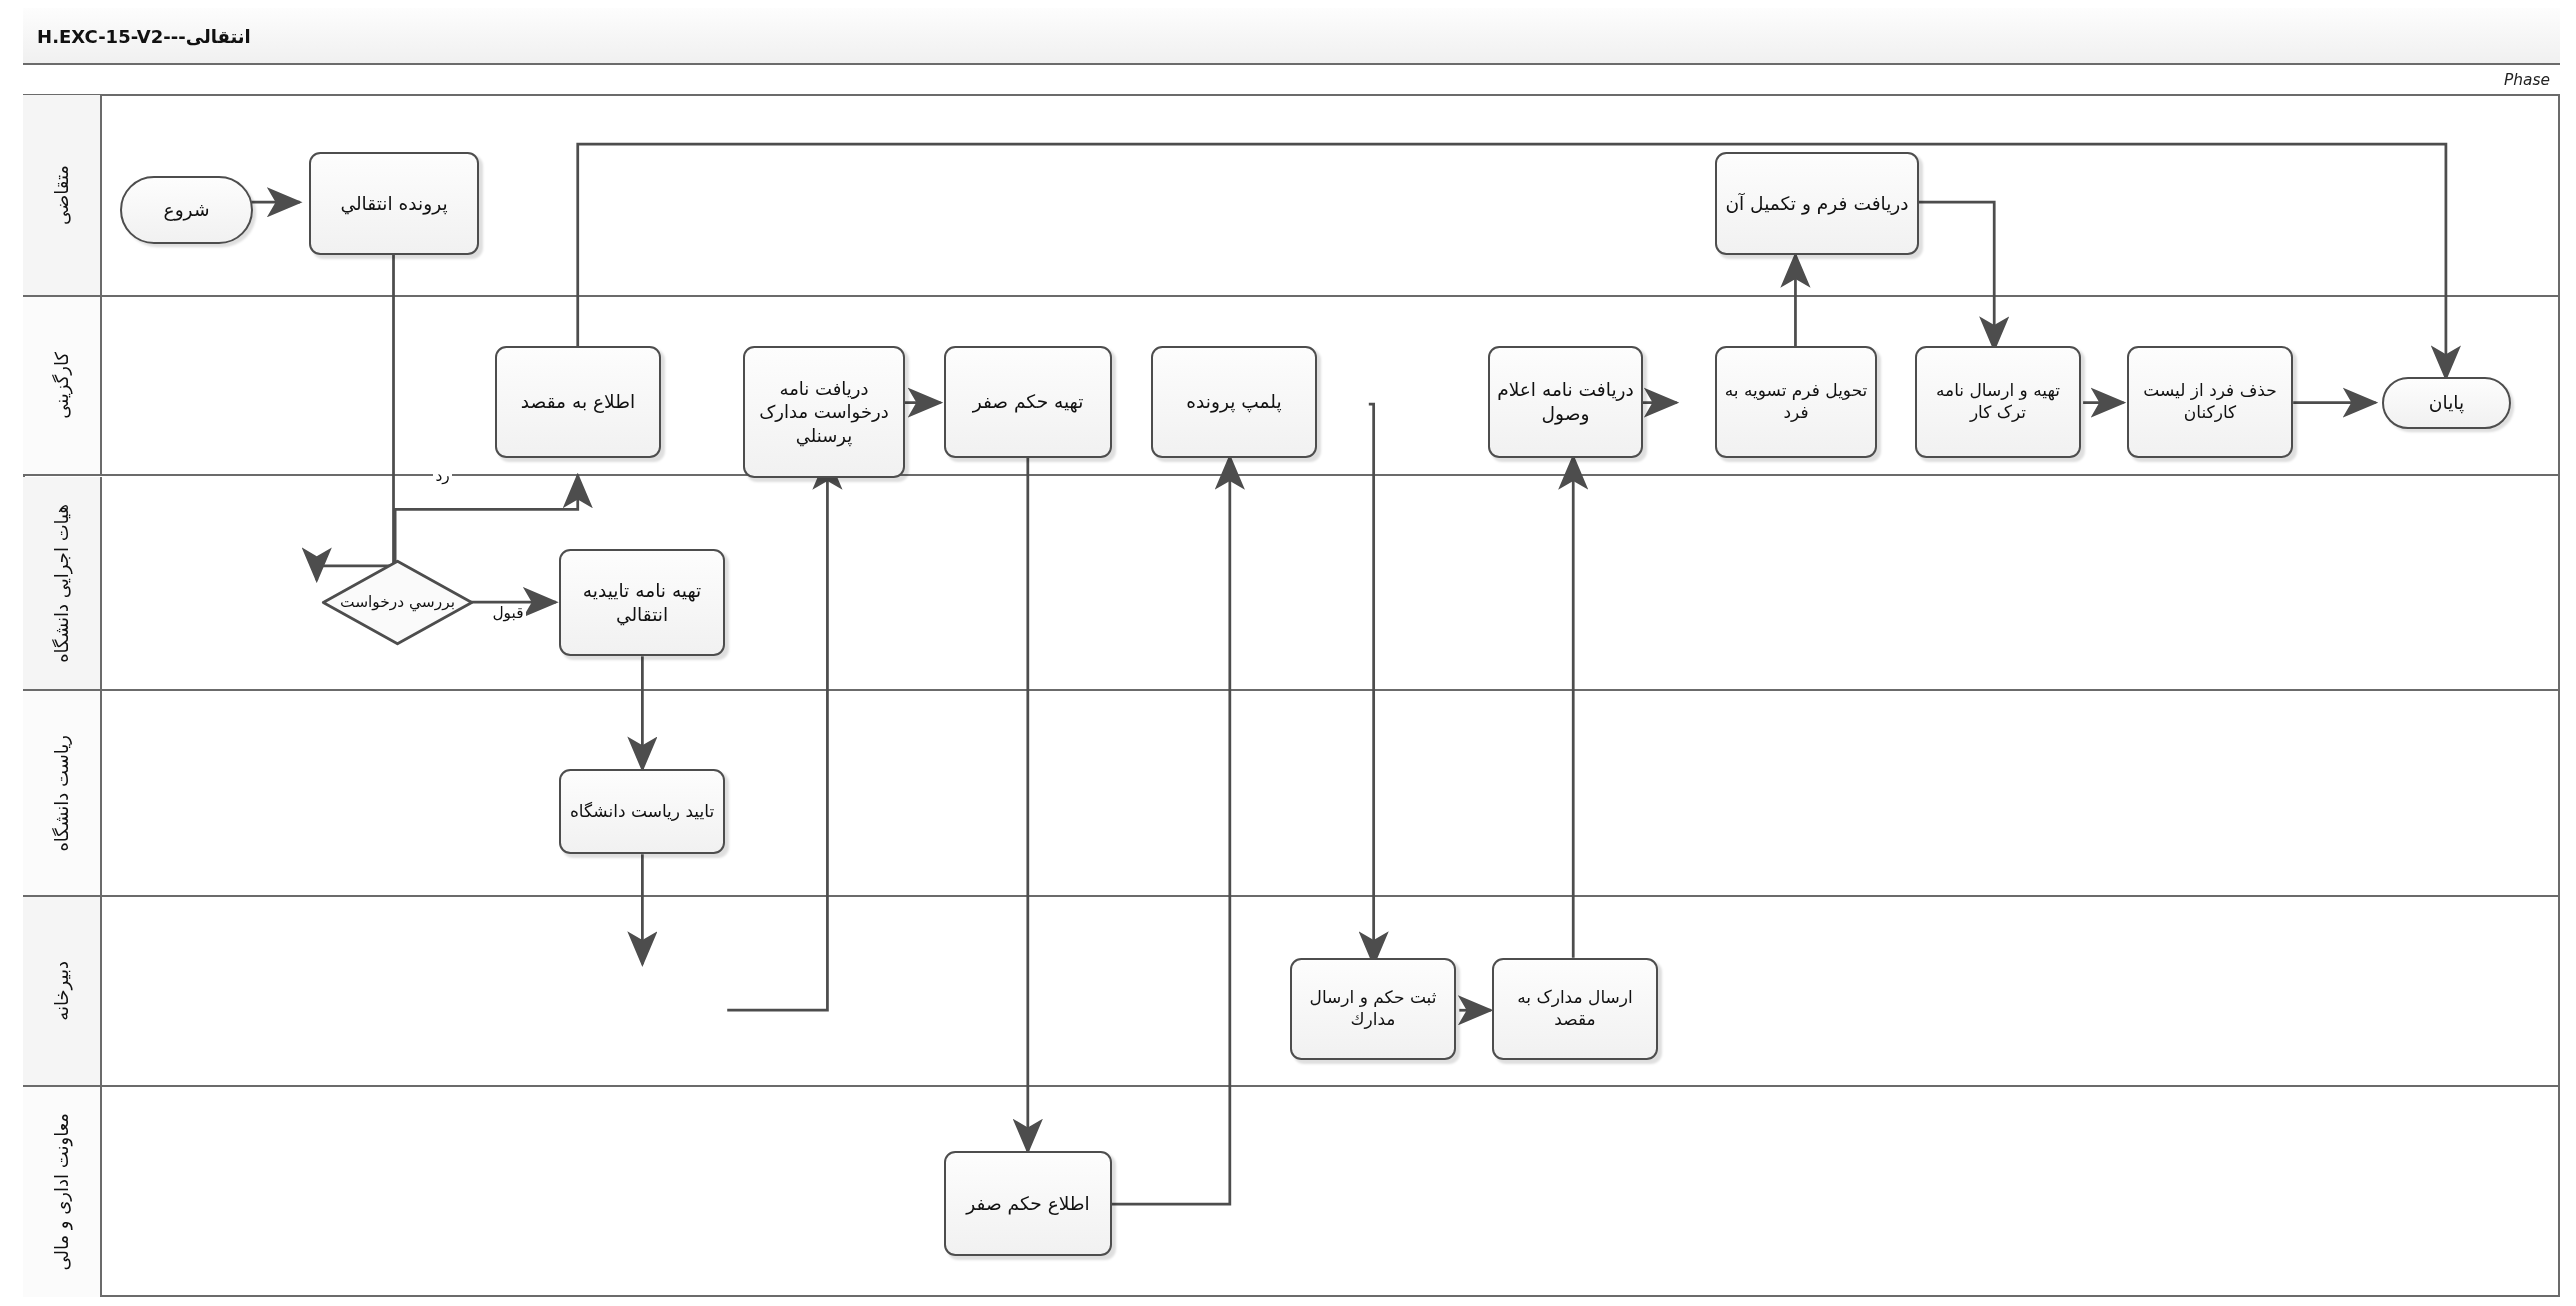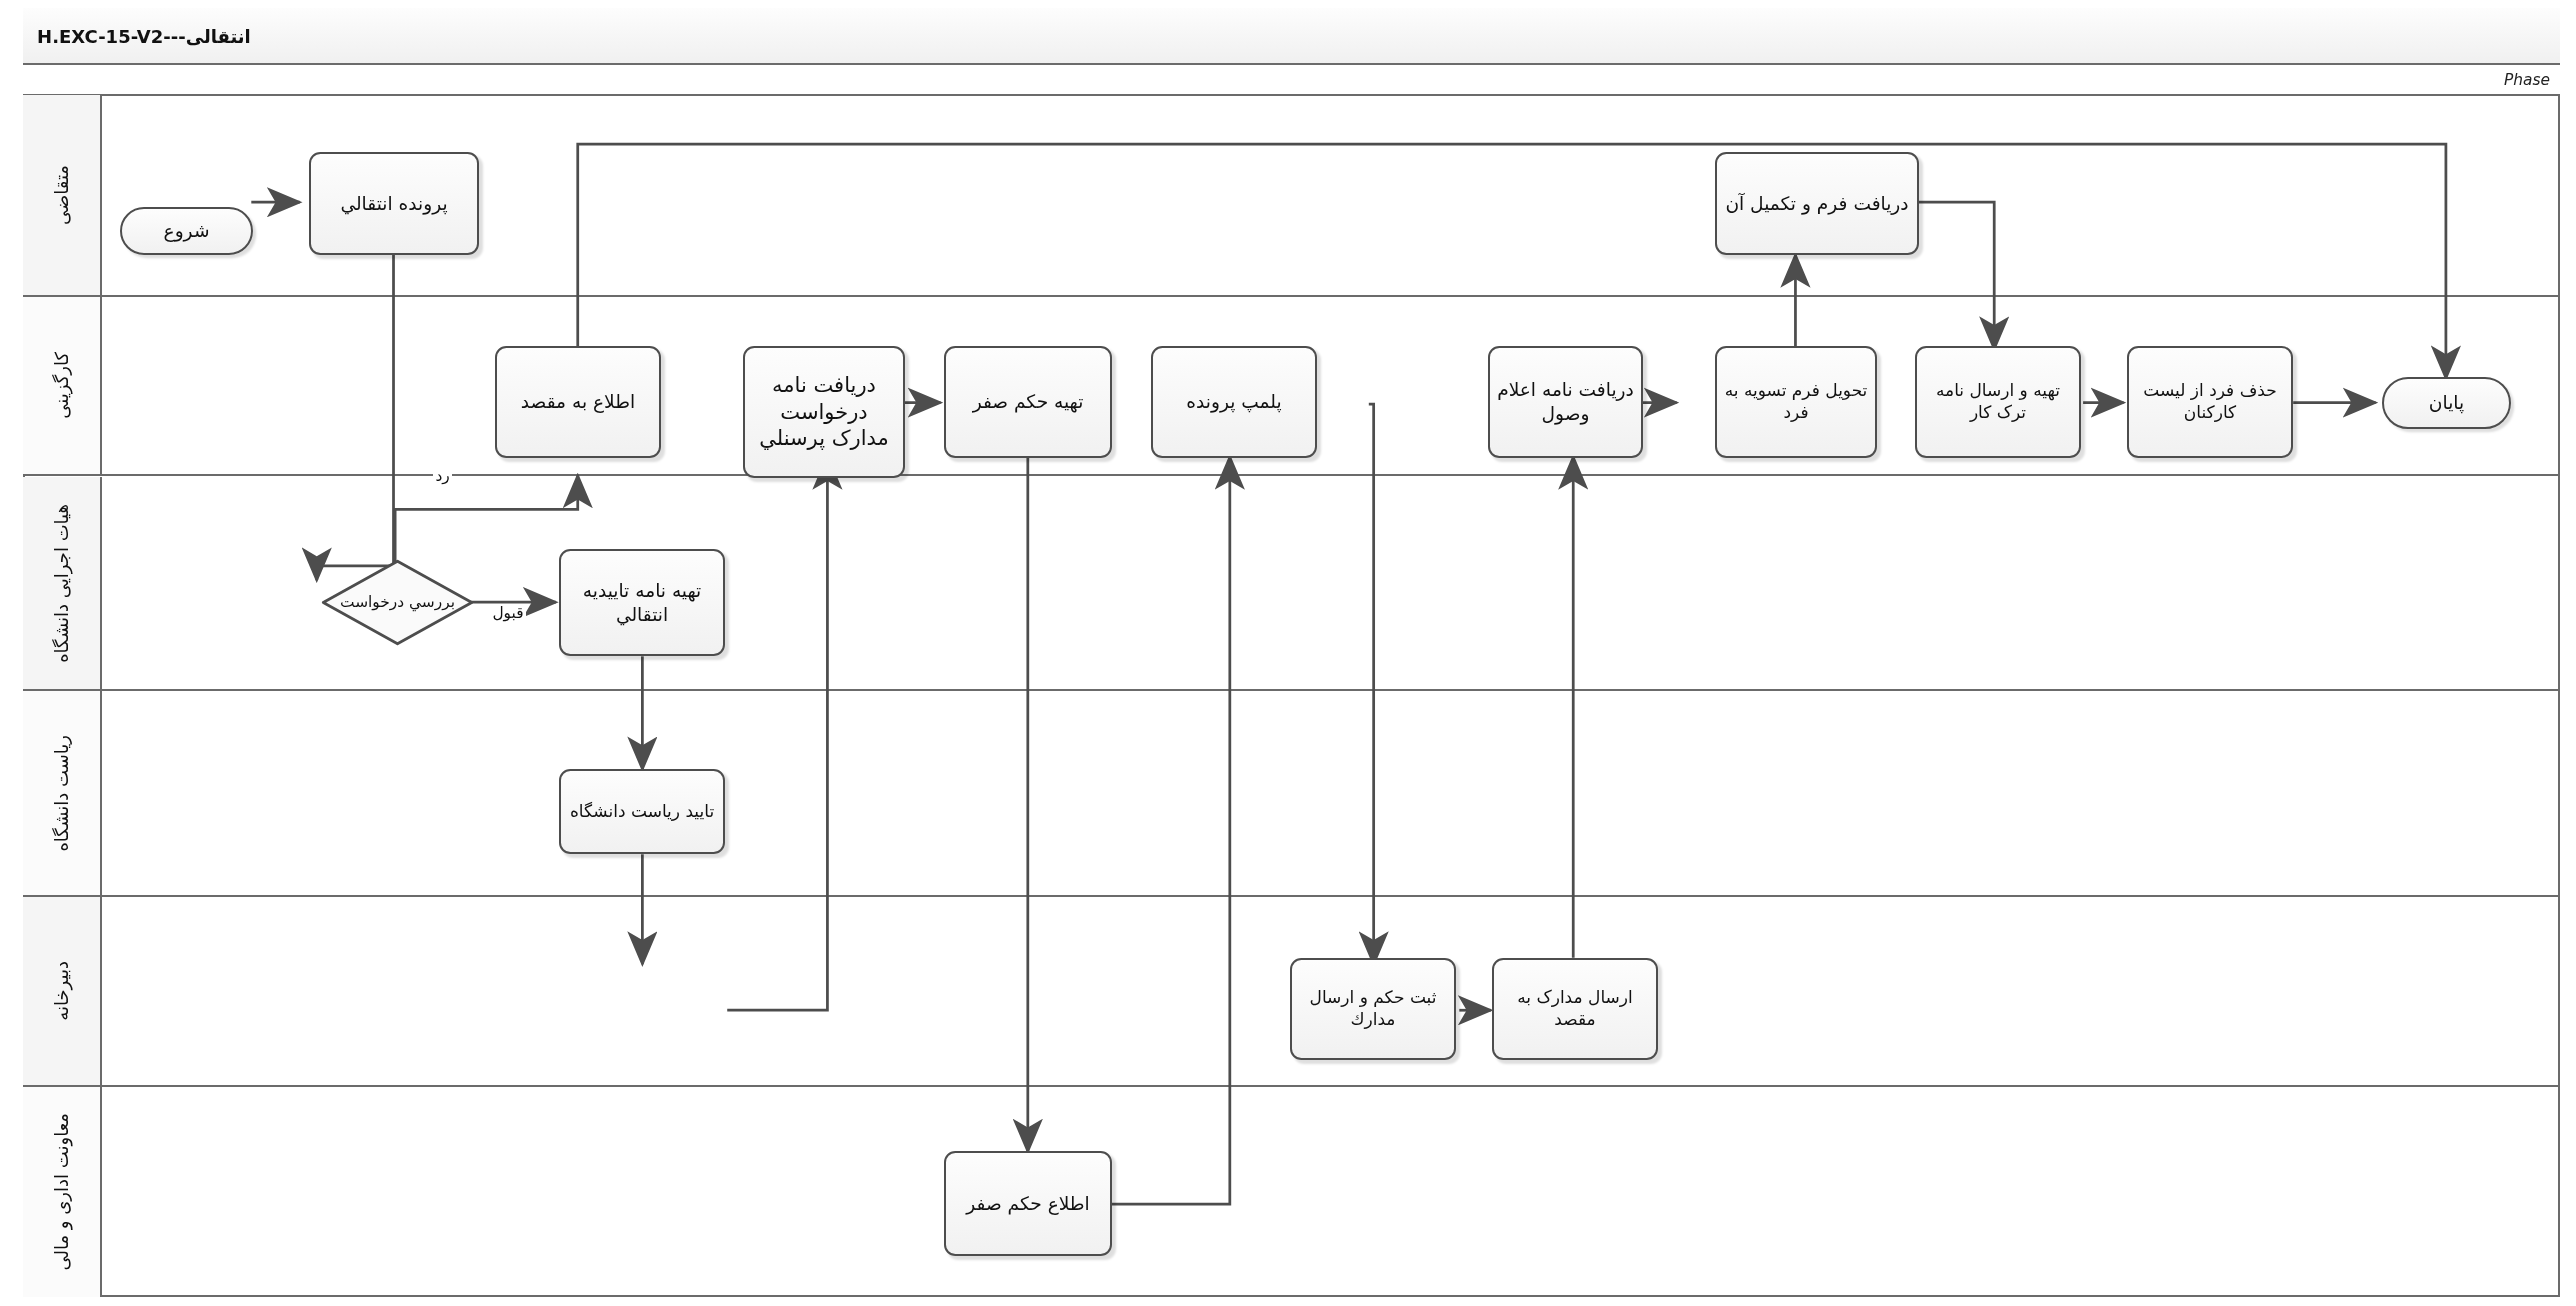--- a/index.html
+++ b/index.html
@@ -128,37 +128,37 @@
       <path d="M2325,250 L2468,250 L2468,432" marker-end="url(#ah)"></path>
 
       <path d="M2578,498 L2628,498" marker-end="url(#ah)"></path>
 
       <path d="M2838,498 L2940,498" marker-end="url(#ah)"></path>
 
       <path d="M715,498 L715,178 L3027,178 L3027,468" marker-end="url(#ah)"></path>
     </g>
   </svg>
 
-  <div class="node term" style="left:120px;top:176px;width:133px;height:48px;margin-top:31px;">
+  <div class="node term" style="left:120px;top:176px;width:133px;height:68px;">
     <span>شروع</span>
   </div>
 
   <div class="node" style="left:309px;top:152px;width:170px;height:103px;">
     <span>پرونده انتقالي</span>
   </div>
 
   <div class="node" style="left:1715px;top:152px;width:204px;height:103px;">
     <span>دریافت فرم و تکمیل آن</span>
   </div>
 
   <div class="node" style="left:495px;top:346px;width:166px;height:112px;">
     <span>اطلاع به مقصد</span>
   </div>
 
-  <div class="node" style="left:743px;top:346px;width:162px;height:132px;font-size:21px;">
+  <div class="node" style="left:743px;top:346px;width:162px;height:132px;font-size:18px;">
     <span>دریافت نامه درخواست مدارک پرسنلي</span>
   </div>
 
   <div class="node" style="left:944px;top:346px;width:168px;height:112px;">
     <span>تهیه حکم صفر</span>
   </div>
 
   <div class="node" style="left:1151px;top:346px;width:166px;height:112px;">
     <span>پلمپ پرونده</span>
   </div>

